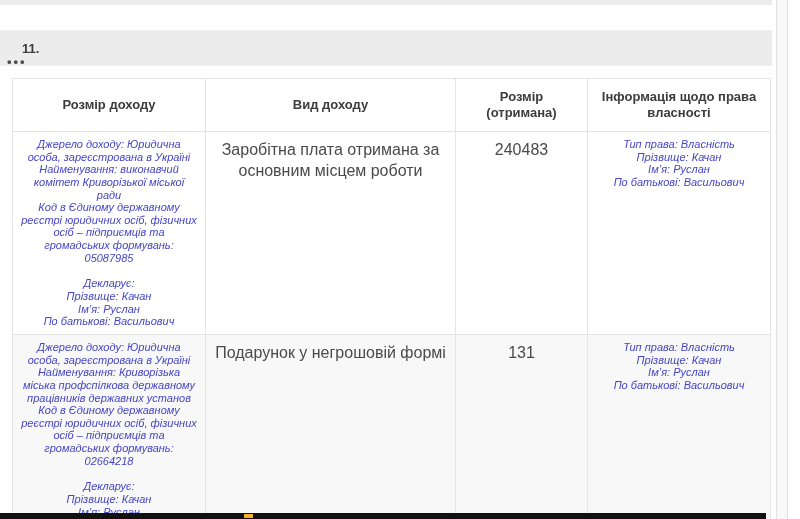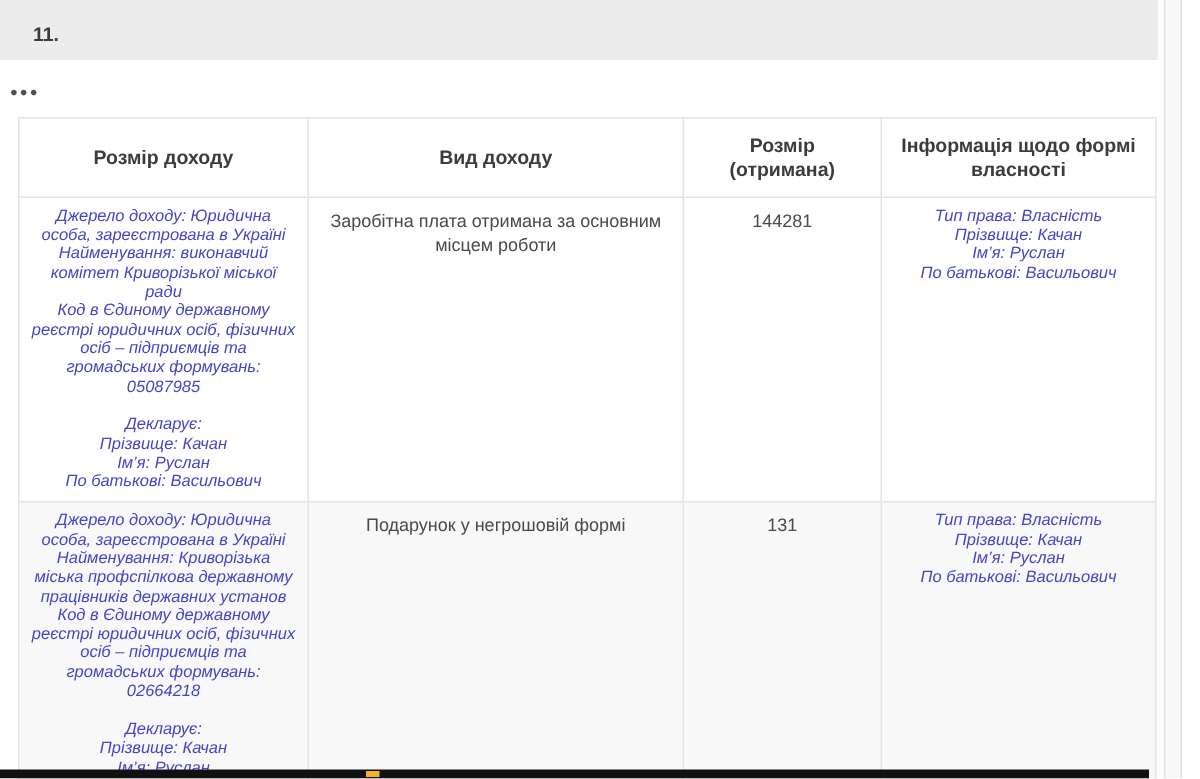--- a/index.html
+++ b/index.html
@@ -3,41 +3,41 @@
 <meta charset="utf-8">
 <style>
   html,body{margin:0;padding:0;}
   body{
     width:800px;height:519px;overflow:hidden;position:relative;
     background:#ffffff;
     font-family:"Liberation Sans","DejaVu Sans",sans-serif;
   }
   .top-sliver{position:absolute;top:0;left:0;width:772px;height:5px;background:#ececec;}
   .section-header{
-    position:absolute;top:4px;left:0;width:772px;height:36px;background:#ececec;
+    position:absolute;top:30px;left:0;width:772px;height:36px;background:#ececec;
     display:flex;align-items:center;font-size:13px;font-weight:bold;color:#3b3b3b;
   }
   .section-num{margin-left:22px;}
   .section-title{margin-left:14px;letter-spacing:.2px;}
   .kebab{
     position:absolute;top:55px;left:7px;font-size:13px;font-weight:bold;color:#4f4f4f;
     letter-spacing:2px;cursor:pointer;line-height:1;
   }
   table.decl{
     position:absolute;top:78px;left:12px;width:758px;
     border-collapse:collapse;table-layout:fixed;background:#fff;
   }
   col.c1{width:193px}col.c2{width:250px}col.c3{width:132px}col.c4{width:183px}
   th,td{border:1px solid #e4e4e4;text-align:center;}
   thead th{
     height:44px;vertical-align:middle;background:#fff;
     font-size:13px;font-weight:bold;color:#3c3c3c;padding:4px 10px;line-height:1.25;
   }
   tbody td{vertical-align:top;padding:6px 8px;}
-  td.plain{font-size:12px;color:#4a4a4a;line-height:1.3;padding-top:8px;}
+  td.plain{font-size:16px;color:#4a4a4a;line-height:1.3;padding-top:8px;}
   td.blue{font-size:11px;color:#4545c8;font-style:italic;line-height:1.15;}
   .pairs .pair-line{margin:0;}
   .pairs .pair-line b{font-weight:normal;}
   .pairs.gap{margin-top:13px;text-align:center;}
   tr.r1>td{height:168px;}
   tr.r2>td{height:183px;background:#f8f8f8;}
   .scrollbar{
     position:absolute;left:776px;top:0;width:10px;height:519px;background:#f8f8f8;
     border-left:1px solid #e2e2e2;border-right:1px solid #e2e2e2;cursor:default;
   }
@@ -60,40 +60,40 @@
       <col class="c1">
       <col class="c2">
       <col class="c3">
       <col class="c4">
     </colgroup>
   <thead>
     <tr>
       <th>Розмір доходу</th>
       <th>Вид доходу</th>
       <th>Розмір (отримана)</th>
-      <th>Інформація щодо формі власності</th>
+      <th>Інформація щодо права власності</th>
     </tr>
   </thead>
   <tbody>
     <tr class="r1">
       <td class="blue">
         <div class="pairs">
             <div class="pair-line"><b>Джерело доходу:</b> <span>Юридична особа, зареєстрована в Україні</span></div>
             <div class="pair-line"><b>Найменування:</b> <span>виконавчий комітет Криворізької міської ради</span></div>
             <div class="pair-line"><b>Код в Єдиному державному реєстрі юридичних осіб, фізичних осіб – підприємців та громадських формувань:</b> <span>05087985</span></div>
           </div>
         <div class="pairs gap">
             <div class="pair-line"><b>Декларує:</b></div>
             <div class="pair-line"><b>Прізвище:</b> <span>Качан</span></div>
             <div class="pair-line"><b>Ім’я:</b> <span>Руслан</span></div>
             <div class="pair-line"><b>По батькові:</b> <span>Васильович</span></div>
           </div>
       </td>
       <td class="plain">Заробітна плата отримана за основним місцем роботи</td>
-      <td class="plain">144281</td>
+      <td class="plain">240483</td>
       <td class="blue">
         <div class="pairs">
             <div class="pair-line"><b>Тип права:</b> <span>Власність</span></div>
             <div class="pair-line"><b>Прізвище:</b> <span>Качан</span></div>
             <div class="pair-line"><b>Ім’я:</b> <span>Руслан</span></div>
             <div class="pair-line"><b>По батькові:</b> <span>Васильович</span></div>
           </div>
       </td>
     </tr>
     <tr class="r2">

